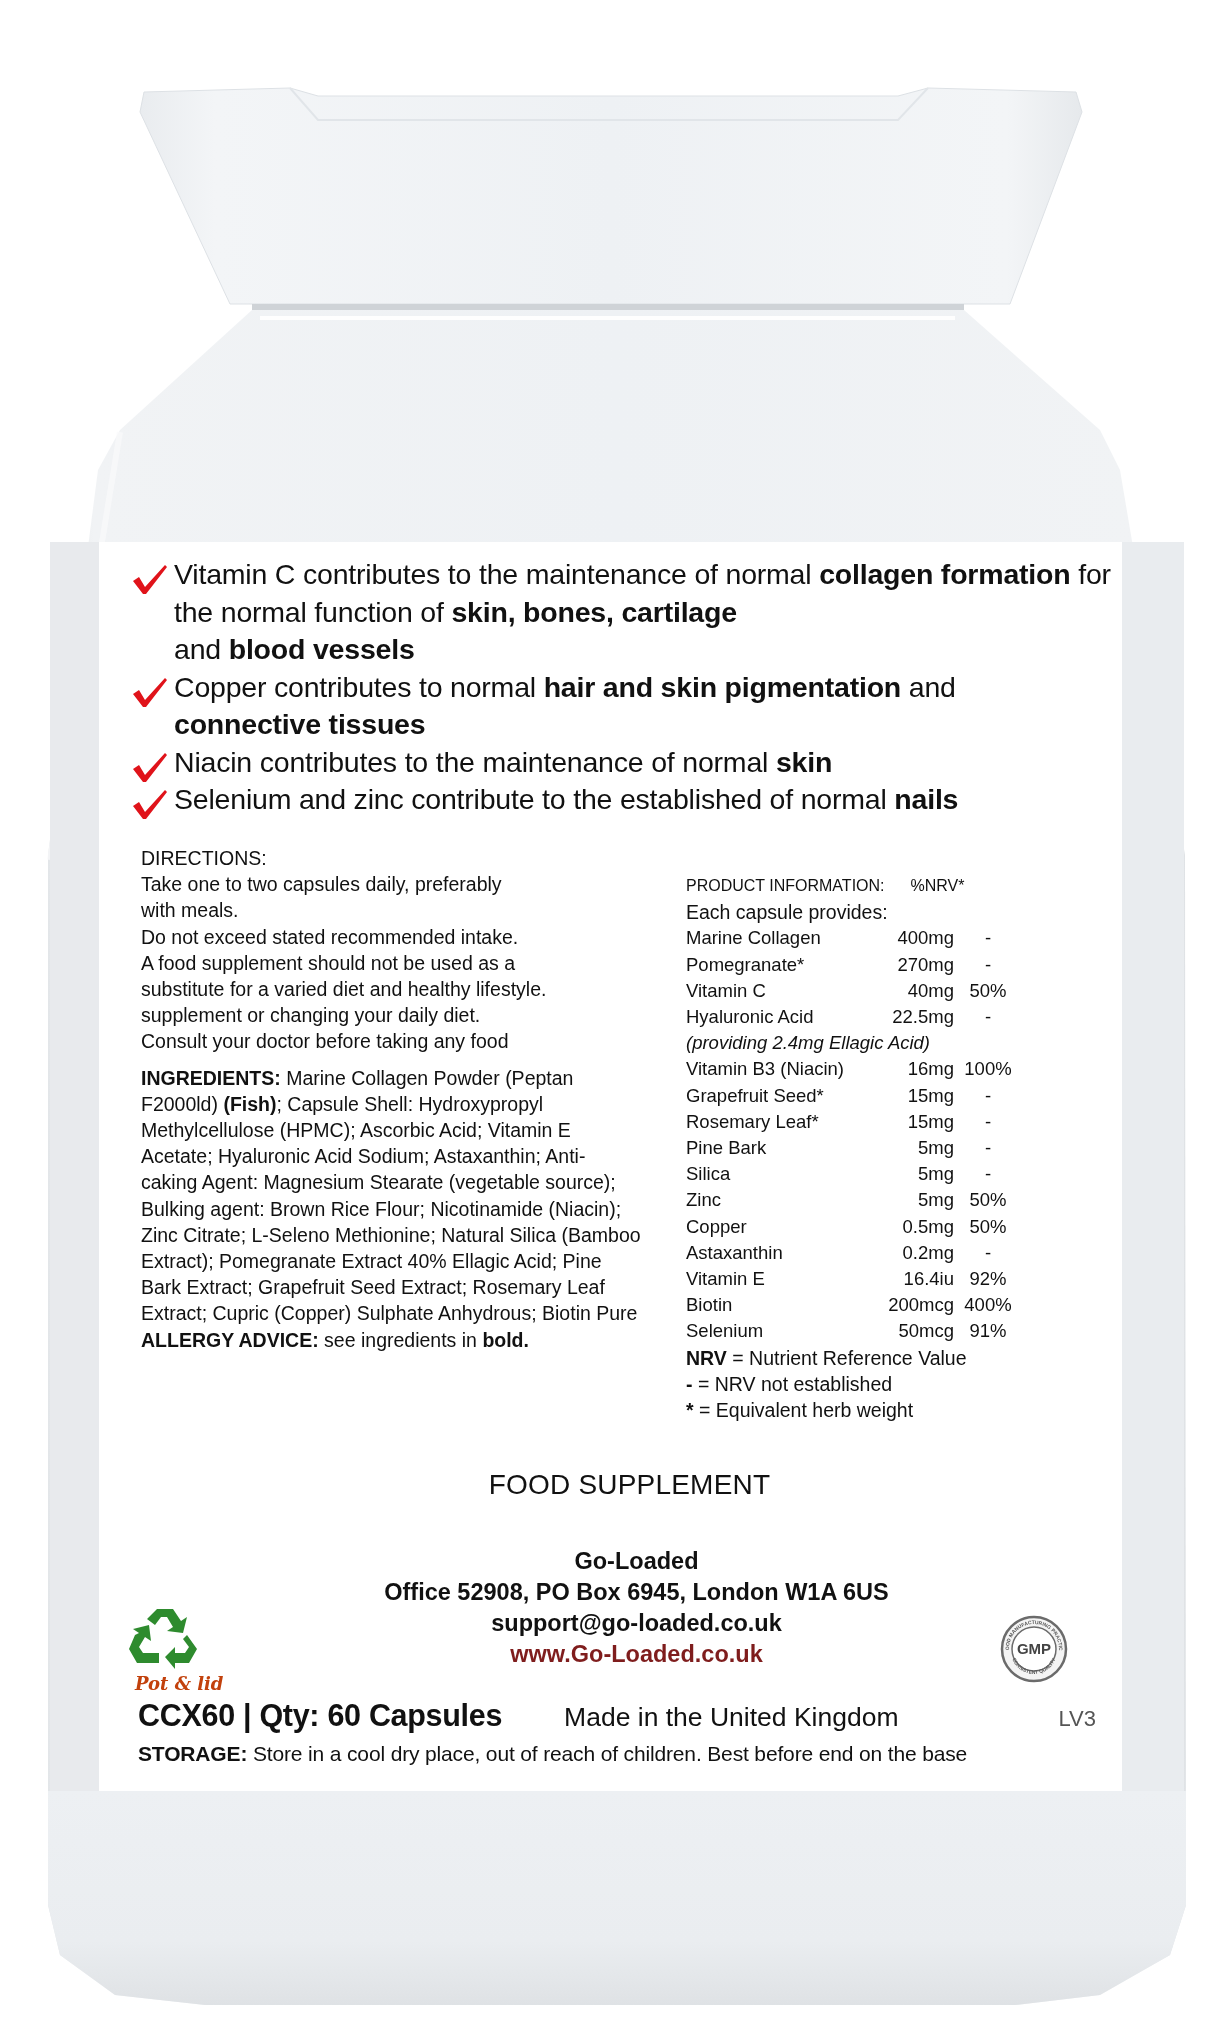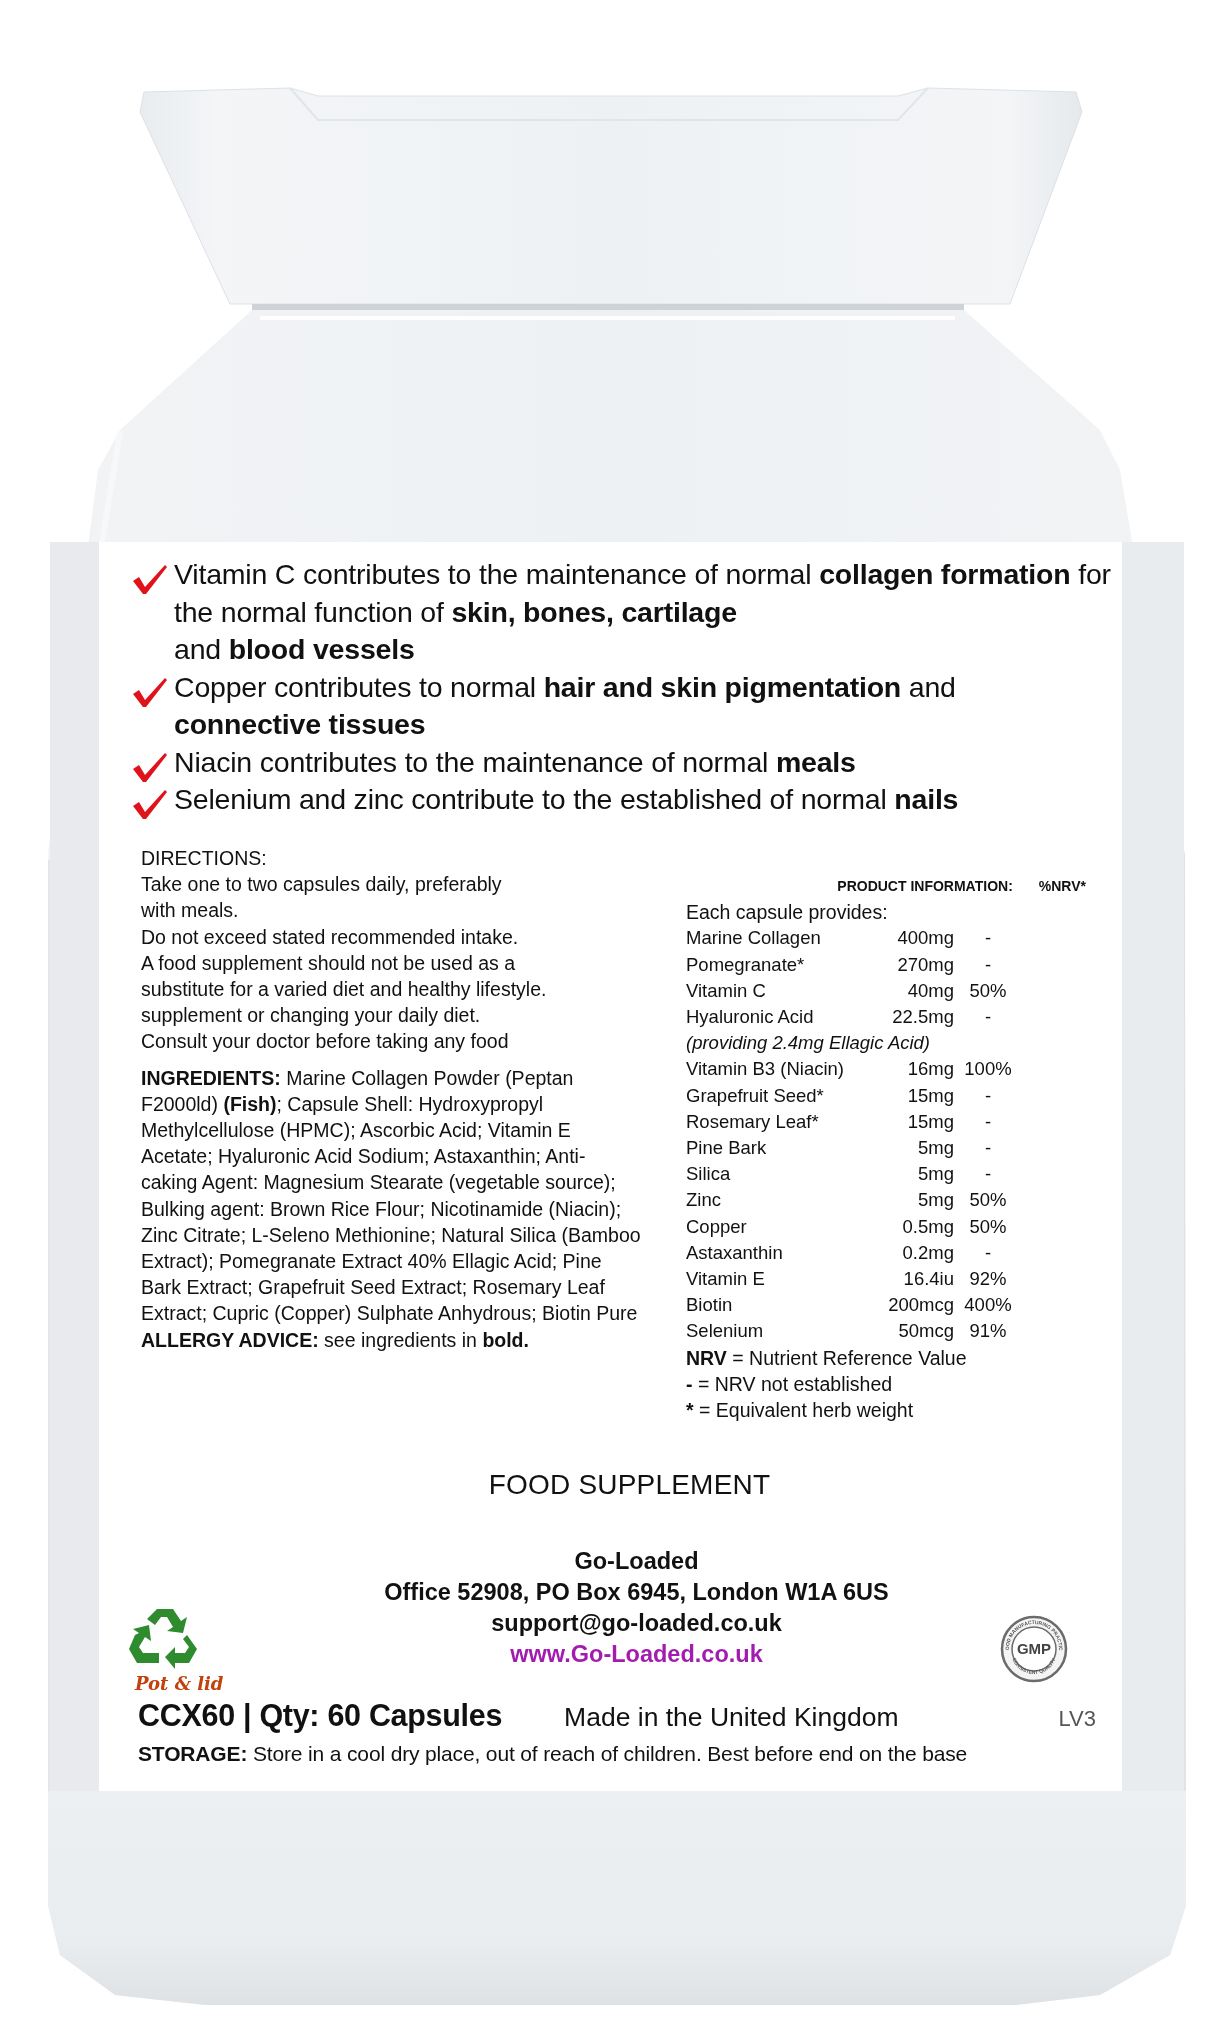--- a/index.html
+++ b/index.html
@@ -20,33 +20,33 @@
     .claim + .claim { margin-top: 0; }
     .check { position: absolute; left: -20px; top: 7px; width: 38px; height: 32px; }
     .claim b { font-weight: bold; }
 
     .col-left { position: absolute; left: 42px; top: 303px; width: 500px; font-size: 19.5px; line-height: 26.2px; }
     .col-left .heading { font-weight: normal; }
     .ingredients { margin-top: 10px; }
     .ingredients b { font-weight: bold; }
 
     .col-right { position: absolute; left: 587px; top: 331px; width: 400px; font-size: 19.5px; line-height: 26.2px; }
-    .pi-head { font-weight: bold; display: flex; font-size: 14px; justify-content: flex-end; }
+    .pi-head { font-weight: normal; display: flex; font-size: 16px; }
     .pi-head .nrv-h { margin-left: 26px; }
     .pi-row { display: flex; white-space: nowrap; font-size: 18.5px; }
     .pi-row .n { width: 200px; }
     .pi-row .a { width: 68px; text-align: right; }
     .pi-row .p { width: 68px; text-align: center; }
     .pi-note { font-style: italic; font-size: 18.5px; }
     .legend { font-size: 19.5px; }
     .legend b { font-weight: bold; }
 
     .food-supp { position: absolute; left: 0; width: 100%; top: 927px; text-align: center; font-size: 28px; letter-spacing: 0.2px; padding-left: 38px; }
     .company { position: absolute; left: 0; width: 100%; top: 1004px; text-align: center; font-weight: bold; font-size: 23.5px; line-height: 31px; padding-left: 52px; }
-    .company .web { color: #a21caf; }
+    .company .web { color: #7f1d1d; }
 
     .recycle { position: absolute; left: 28px; top: 1063px; width: 80px; height: 66px; }
     .pot-lid { position: absolute; left: 36px; top: 1131px; font-family: "DejaVu Serif", serif; font-style: italic; font-weight: bold; color: #c2410c; font-size: 18px; }
     .gmp { position: absolute; left: 901px; top: 1073px; width: 68px; height: 68px; }
 
     .bottom-line { position: absolute; left: 39px; top: 1156px; width: 960px; display: flex; align-items: baseline; }
     .code { font-weight: bold; font-size: 30.5px; letter-spacing: -0.3px; }
     .made { font-size: 26.5px; margin-left: 62px; }
     .lv { font-size: 22px; margin-left: auto; color: #555; margin-right: 2px; }
     .storage { position: absolute; left: 39px; top: 1200px; width: 980px; font-size: 21px; letter-spacing: -0.15px; white-space: nowrap; }
@@ -106,21 +106,21 @@
     <div class="claim">
       <svg class="check" viewBox="0 0 38 32">
           <path d="M2 18 L8 14 L14 24 L34 2 L36 4 L15 31 L12 31 Z" fill="#e0131a"></path>
         </svg>
       <span>Copper contributes to normal </span><b>hair and skin pigmentation</b><span> and </span><br><b>connective tissues</b>
     </div>
     <div class="claim">
       <svg class="check" viewBox="0 0 38 32">
           <path d="M2 18 L8 14 L14 24 L34 2 L36 4 L15 31 L12 31 Z" fill="#e0131a"></path>
         </svg>
-      <span>Niacin contributes to the maintenance of normal </span><b>meals</b>
+      <span>Niacin contributes to the maintenance of normal </span><b>skin</b>
     </div>
     <div class="claim">
       <svg class="check" viewBox="0 0 38 32">
           <path d="M2 18 L8 14 L14 24 L34 2 L36 4 L15 31 L12 31 Z" fill="#e0131a"></path>
         </svg>
       <span>Selenium and zinc contribute to the established of normal </span><b>nails</b>
     </div>
   </div>
 
   <div class="col-left">

